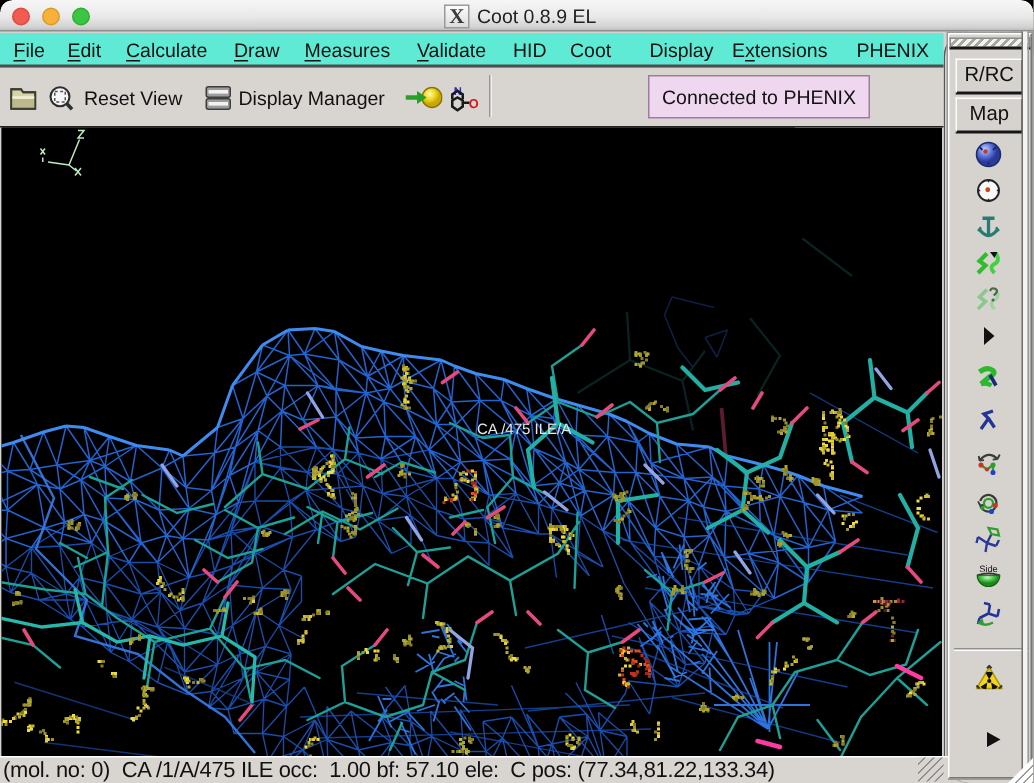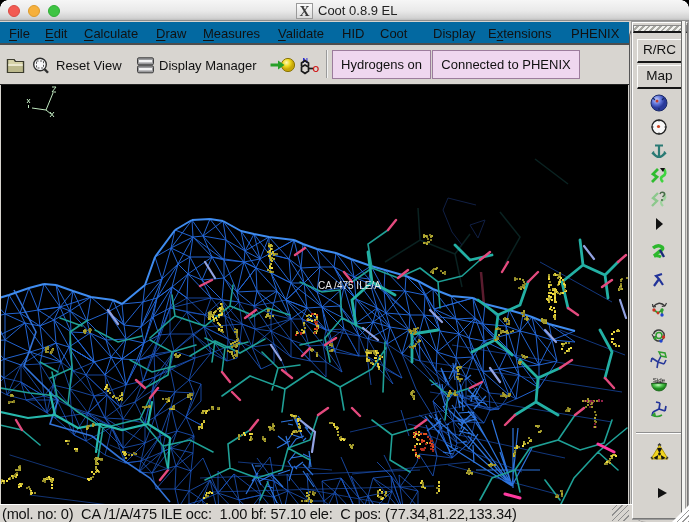--- a/index.html
+++ b/index.html
@@ -8,21 +8,21 @@
  border-bottom:1px solid #8e8e8e;}
 .light{position:absolute;top:5px;width:12px;height:12px;border-radius:50%;}
 #l-red{left:8px;background:#f25a52;border:1px solid #d94b43;}
 #l-yel{left:28px;background:#f6b03c;border:1px solid #dd9a2b;}
 #l-grn{left:48px;background:#3ec443;border:1px solid #2fae35;}
 #xicon{position:absolute;left:296px;top:3px;width:17px;height:16px;
  background:linear-gradient(#fcfcfc,#dcdcdc);border:1px solid #9a9a9a;
  font:bold 14px "Liberation Serif",serif;color:#3a3a3a;text-align:center;line-height:15px;}
 #title{position:absolute;left:318px;top:3px;font-size:13px;color:#222;}
 #menubar{position:absolute;left:0;top:22px;width:629px;height:23px;
- background:#0369a1;border-bottom:2px solid #4d4d4d;font-size:13px;color:#111;}
+ background:#5eead4;border-bottom:2px solid #4d4d4d;font-size:13px;color:#111;}
 #menubar span{position:absolute;top:4px;}
 #menubar u{text-decoration:underline;text-underline-offset:2px;}
 #toolbar{position:absolute;left:0;top:47px;width:629px;height:38px;
  background:#d8d5d0;border-bottom:1px solid #222;font-size:13px;color:#111;}
 .tbtext{position:absolute;top:11px;}
 .pinkbox{position:absolute;top:3px;height:29px;background:#efd7ef;
  border:1px solid #9c7c9c;font-size:13px;color:#111;text-align:center;
  line-height:27px;padding:0 7px;}
 #viewport{position:absolute;left:1px;top:85px;width:529px;height:419px;background:#000;}
 #sidebar{position:absolute;left:629px;top:21px;width:60px;height:501px;
@@ -102,21 +102,20 @@
   <path d="M8 3.6 L14.5 8 L8 12.4 Z" fill="#28a028"></path>
  </svg>
  <svg style="position:absolute;left:297px;top:9px" width="24" height="21" viewBox="0 0 24 21">
   <text x="5.5" y="7" font-size="7.5" font-weight="bold" fill="#2a2ad0" font-family="Liberation Sans,sans-serif">N</text>
   <path d="M4.5 10 L4.5 7 L8 4.5 L11.5 7 L11.5 10" fill="none" stroke="#1a1a1a" stroke-width="1.7"></path>
   <path d="M8 9 L11.5 11 L11.5 15 L8 17.5 L4.5 15 L4.5 11 Z" fill="none" stroke="#1a1a1a" stroke-width="1.7"></path>
   <line x1="11.5" y1="12.5" x2="16" y2="12.5" stroke="#1a1a1a" stroke-width="1.7"></line>
   <text x="15.5" y="16" font-size="8.5" font-weight="bold" fill="#d01818" font-family="Liberation Sans,sans-serif">O</text>
  </svg>
  <div style="position:absolute;left:326px;top:3px;width:2px;height:28px;background:#9a9a9a;border-right:1px solid #f2f2f2"></div>
- <div class="pinkbox" style="left:332px;width:99px">Hydrogens on</div>
  <div class="pinkbox" style="left:432px;width:148px">Connected to PHENIX</div>
 </div>
 <div id="viewport">
 <svg width="627" height="419" viewBox="0 0 627 419" style="position:absolute;left:0;top:0">
 <rect width="627" height="419" fill="#000"></rect>
 <path d="M384,177L419,155L454,169L469,149M419,155L417,123M454,169L461,202M534,74L567,99M499,127L519,152L504,179" stroke="#0d2b29" stroke-width="1.5" fill="none" opacity="0.8"></path>
 <path d="M442,125L451,147M442,125L447,113M475,120L447,113M469,140L484,135M469,140L477,153M451,147L461,160M484,135L477,153" stroke="#101f44" stroke-width="1" fill="none"></path>
 <path d="M480,187L483,220" stroke="#5a1c2e" stroke-width="2.5" fill="none"></path>
 <path d="M-7,303L3,293M-7,303L6,310M3,293L20,280M3,293L6,310M3,293L20,297M6,310L20,297M6,310L25,315M20,280L39,279M20,280L20,297M20,280L43,311M20,297L43,311M20,297L25,315M20,297L46,328M43,311L25,315M25,315L46,328M39,279L60,277M39,279L43,311M39,279L52,300M43,311L52,300M43,311L46,328M43,311L56,315M52,300L46,328M46,328L56,315M46,328L54,333M60,277L72,286M60,277L52,300M60,277L69,304M52,300L69,304M52,300L56,315M52,300L70,322M56,315L70,322M56,315L54,333M56,315L73,350M54,333L73,350M72,286L85,290M72,286L69,304M72,286L93,311M85,290L69,304M69,304L93,311M69,304L70,322M69,304L87,328M70,322L87,328M70,322L73,350M70,322L85,356M87,328L73,350M73,350L85,356M85,290L104,290M85,290L93,311M85,290L106,310M93,311L106,310M93,311L87,328M93,311L104,333M106,310L87,328M87,328L104,333M87,328L85,356M87,328L111,342M85,356L111,342M85,356L104,370M104,290L125,300M104,290L106,310M104,290L119,322M106,310L119,322M106,310L104,333M106,310L122,334M104,333L122,334M104,333L111,342M104,333L122,363M111,342L122,363M111,342L104,370M111,342L124,378M104,370L124,378M125,300L138,275M125,300L119,322M125,300L142,296M119,322L142,296M119,322L122,334M119,322L134,317M122,334L134,317M122,334L122,363M122,334L144,338M122,363L144,338M122,363L124,378M122,363L144,358M124,378L144,358M124,378L140,376M138,275L158,250M138,275L142,296M138,275L153,269M158,250L142,296M142,296L153,269M142,296L134,317M142,296L154,292M134,317L154,292M134,317L144,338M134,317L152,305M154,292L144,338M144,338L152,305M144,338L144,358M144,338L154,332M144,358L154,332M144,358L140,376M144,358L159,351M140,376L159,351M140,376L138,387M140,376L161,367M159,351L138,387M138,387L161,367M138,387L151,388M158,250L169,223M158,250L153,269M158,250L169,249M169,223L153,269M153,269L169,249M153,269L154,292M153,269L173,266M154,292L173,266M154,292L152,305M154,292L169,283M173,266L152,305M152,305L169,283M152,305L154,332M152,305L174,307M154,332L174,307M154,332L159,351M154,332L170,322M159,351L170,322M159,351L161,367M159,351L176,346M170,322L161,367M161,367L176,346M161,367L151,388M161,367L170,363M151,388L170,363M151,388L155,404M151,388L175,381M155,404L175,381M155,404L174,404M169,223L186,213M169,223L169,249M169,223L186,227M169,249L186,227M169,249L173,266M169,249L192,249M173,266L192,249M173,266L169,283M173,266L194,273M169,283L194,273M169,283L174,307M169,283L188,295M174,307L188,295M174,307L170,322M174,307L193,308M170,322L193,308M170,322L176,346M170,322L185,332M176,346L185,332M176,346L170,363M176,346L193,351M170,363L193,351M170,363L175,381M170,363L192,368M193,351L175,381M175,381L192,368M175,381L174,404M175,381L190,386M174,404L190,386M174,404L178,422M174,404L188,406M178,422L188,406M178,422L188,426M186,213L210,213M186,213L186,227M186,213L204,230M186,227L204,230M186,227L192,249M186,227L203,242M192,249L203,242M192,249L194,273M192,249L210,268M194,273L210,268M194,273L188,295M210,268L188,295M188,295L193,308M188,295L200,299M193,308L185,332M200,299L185,332M185,332L200,316M185,332L193,351M185,332L202,341M193,351L192,368M192,368L190,386M190,386L202,373M190,386L188,406M188,406L209,395M188,406L188,426M188,406L201,415M209,395L188,426M188,426L201,415M188,426L206,430M210,213L221,215M210,213L204,230M210,213L224,231M221,215L204,230M204,230L224,231M204,230L203,242M204,230L227,254M203,242L227,254M203,242L210,268M203,242L226,276M210,268L226,276M200,299L200,316M202,373L217,408M209,395L217,408M209,395L201,415M209,395L218,433M201,415L218,433M201,415L206,430M221,215L238,217M221,215L224,231M221,215L241,239M238,217L224,231M224,231L241,239M224,231L227,254M224,231L239,257M227,254L239,257M227,254L226,276M227,254L236,273M226,276L236,273M217,386L217,408M217,386L238,415M217,408L238,415M217,408L218,433M217,408L242,434M218,433L242,434M238,217L253,221M238,217L241,239M238,217L254,244M241,239L254,244M241,239L239,257M241,239L251,262M239,257L251,262M239,257L236,273M239,257L260,284M233,389L238,415M233,389L260,410M238,415L260,410M238,415L242,434M238,415L255,431M242,434L255,431M253,221L270,229M253,221L254,244M253,221L270,246M254,244L270,246M254,244L251,262M254,244L273,259M270,246L251,262M251,262L273,259M251,262L260,284M251,262L273,278M260,284L273,278M269,372L253,392M253,392L273,396M253,392L260,410M253,392L272,412M260,410L272,412M260,410L255,431M260,410L277,431M255,431L277,431M270,229L290,234M270,229L270,246M270,229L290,255M290,234L270,246M270,246L290,255M270,246L273,259M270,246L290,272M273,259L290,272M273,259L273,278M273,259L286,288M269,372L273,396M273,396L287,406M273,396L272,412M273,396L283,426M287,406L272,412M272,412L283,426M272,412L277,431M283,426L277,431M290,234L301,234M290,234L290,255M290,234L308,261M290,255L308,261M290,255L290,272M290,255L309,276M290,272L309,276M286,389L287,406M286,389L308,416M287,406L308,416M287,406L283,426M287,406L306,430M283,426L306,430M301,234L325,245M301,234L308,261M301,234L322,260M308,261L322,260M308,261L309,276M308,261L325,277M309,276L325,277M306,388L308,416M306,388L323,416M308,416L323,416M308,416L306,430M308,416L323,429M306,430L323,429M325,245L343,244M325,245L322,260M325,245L334,267M343,244L322,260M322,260L334,267M322,260L325,277M322,260L341,287M325,277L341,287M325,277L325,292M321,396L340,393M321,396L323,416M321,396L334,407M323,416L334,407M323,416L323,429M323,416L339,429M334,407L323,429M323,429L339,429M343,244L358,251M343,244L334,267M343,244L358,271M334,267L358,271M334,267L341,287M340,372L358,413M340,393L358,413M340,393L334,407M340,393L359,434M334,407L359,434M334,407L339,429M358,251L367,254M358,251L358,271M358,251L366,271M358,271L366,271M350,391L358,413M350,391L367,411M358,413L367,411M358,413L359,434M358,413L370,427M367,411L359,434M359,434L370,427M367,254L386,259M367,254L366,271M367,254L384,284M366,271L370,300M366,271L392,299M372,393L390,391M372,393L367,411M372,393L391,406M367,411L391,406M367,411L370,427M367,411L382,434M391,406L370,427M370,427L382,434M386,259L401,269M386,259L384,284M386,259L401,293M384,284L401,293M384,284L392,299M383,370L399,402M390,391L399,402M390,391L391,406M390,391L403,429M391,406L403,429M391,406L382,434M401,269L419,276M401,269L424,290M400,325L408,351M398,390L399,402M398,390L417,406M416,377L399,402M399,402L417,406M399,402L403,429M399,402L417,422M417,406L403,429M403,429L417,422M419,276L441,306M424,290L441,306M415,304L439,343M418,330L439,343M425,340L434,361M425,340L436,371M418,369L436,371M418,369L416,377M418,369L432,391M417,406L417,422M435,286L455,287M435,286L441,306M435,286L457,309M455,287L441,306M441,306L457,309M441,306L432,316M441,306L452,336M432,316L452,336M432,316L439,343M432,316L456,358M439,343L456,358M439,343L434,361M439,343L451,373M434,361L451,373M434,361L436,371M451,373L436,371M436,371L432,391M455,287L465,292M455,287L457,309M455,287L465,319M465,292L457,309M457,309L465,319M457,309L452,336M457,309L475,332M452,336L475,332M452,336L456,358M452,336L469,357M456,358L469,357M456,358L451,373M469,357L451,373M465,292L488,308M465,292L465,319M465,292L489,325M465,319L489,325M465,319L475,332M465,319L483,338M475,332L483,338M475,332L469,357M488,308L508,310M488,308L489,325M488,308L498,324M489,325L498,324M489,325L483,338M508,310L515,314M508,310L498,324M203,242L241,239M70,322L111,342M340,393L359,434M439,343L451,373M85,290L119,322M104,333L119,322M253,221L285,215M54,333L87,328M366,271L401,293M238,415L260,410M301,234L325,245M185,332L202,341M367,411L382,434M138,275L173,266M104,333L144,358M376,377L390,391M169,223L204,230M170,363L190,386M306,430L339,429M241,239L254,244M154,292L194,273M340,393L359,434M439,343L452,336M217,408L233,389M221,215L239,257M161,367L170,363M343,244L358,271M140,376L151,388M451,373L469,357M489,325L498,324M242,434L260,410M87,328L122,363M254,244L290,234M20,280L55,258M153,269L169,283M20,297L43,311M419,276L457,309M465,319L498,324M273,396L287,406M138,275L153,269M452,336L483,338M93,311L125,300M203,242L227,254M217,408L233,389M390,391L403,429M325,245L358,251M372,393L403,429M192,249L226,276M73,350L85,356M457,309L489,325M242,434L255,431M210,213L238,217M290,255L325,292M255,431L277,431M173,266L203,242M169,223L210,213M253,392L273,396M20,297L46,328M201,415L217,408M25,315L56,315M106,310L119,322M87,328L106,310M158,250L169,223M72,286L93,277M186,227L203,242M142,296L154,292M125,300L138,275M210,268L239,257M401,269L415,304M93,311L104,333M256,373L273,396M178,422L201,415M154,332L174,307M489,325L515,314M322,260L358,271M6,310L20,280M124,378L140,376M432,316L452,336" stroke="#1c55bf" stroke-width="0.9" opacity="0.9" fill="none"></path>
 <path d="M-9,215L-7,232M-9,215L4,229M-7,232L4,229M-7,232L-14,256M-7,232L4,255M-14,256L4,255M-14,256L-11,283M-14,256L3,274M-11,283L3,274M-11,283L-7,303M-11,283L3,293M8,210L4,229M8,210L19,228M4,229L19,228M4,229L4,255M4,229L24,238M4,255L24,238M4,255L3,274M4,255L29,267M3,274L29,267M3,274L3,293M3,274L20,280M28,203L19,228M28,203L37,225M19,228L37,225M19,228L24,238M19,228L39,241M24,238L39,241M24,238L29,267M24,238L42,263M29,267L42,263M29,267L20,280M29,267L39,279M43,199L37,225M43,199L59,222M37,225L59,222M37,225L39,241M37,225L53,235M59,222L39,241M39,241L53,235M39,241L42,263M39,241L55,258M42,263L55,258M42,263L39,279M42,263L60,277M55,200L59,222M55,200L69,226M72,206L59,222M59,222L69,226M59,222L53,235M59,222L70,247M69,226L53,235M53,235L70,247M53,235L55,258M53,235L68,262M55,258L68,262M55,258L60,277M55,258L72,286M68,262L60,277M72,206L69,226M72,206L86,236M90,212L69,226M69,226L86,236M69,226L70,247M69,226L89,248M70,247L89,248M70,247L68,262M70,247L93,277M68,262L93,277M68,262L72,286M68,262L85,290M90,212L86,236M90,212L107,227M86,236L107,227M86,236L89,248M86,236L105,255M89,248L105,255M89,248L93,277M89,248L110,272M93,277L110,272M93,277L85,290M93,277L104,290M112,215L107,227M112,215L123,240M121,219L107,227M107,227L123,240M107,227L105,255M107,227L125,254M105,255L125,254M105,255L110,272M105,255L121,274M110,272L121,274M110,272L104,290M110,272L125,300M121,274L104,290M121,219L123,240M121,219L142,217M123,240L142,217M123,240L125,254M123,240L140,242M125,254L140,242M125,254L121,274M125,254L143,258M121,274L143,258M121,274L125,300M121,274L138,275M143,258L125,300M144,200L142,217M144,200L161,194M142,217L161,194M142,217L140,242M142,217L156,213M161,194L140,242M140,242L156,213M140,242L143,258M140,242L152,232M156,213L143,258M143,258L152,232M143,258L138,275M143,258L158,250M154,172L161,194M154,172L170,163M161,194L170,163M161,194L156,213M161,194L177,179M156,213L177,179M156,213L152,232M156,213L171,202M152,232L171,202M152,232L158,250M152,232L169,223M171,202L158,250M174,145L170,163M174,145L192,152M191,135L170,163M170,163L192,152M170,163L177,179M170,163L189,172M192,152L177,179M177,179L189,172M177,179L171,202M177,179L187,189M171,202L187,189M171,202L169,223M171,202L186,213M187,189L169,223M191,135L192,152M191,135L202,151M192,152L202,151M192,152L189,172M192,152L211,172M189,172L211,172M189,172L187,189M189,172L201,195M211,172L187,189M187,189L201,195M187,189L186,213M187,189L210,213M209,134L202,151M209,134L225,155M222,136L202,151M202,151L225,155M202,151L211,172M202,151L223,175M211,172L223,175M211,172L201,195M211,172L223,193M201,195L223,193M201,195L210,213M201,195L221,215M222,136L225,155M222,136L244,166M225,155L244,166M225,155L223,175M225,155L243,177M223,175L243,177M223,175L223,193M223,175L236,207M243,177L223,193M223,193L236,207M223,193L221,215M223,193L238,217M240,146L244,166M240,146L259,174M253,149L244,166M244,166L259,174M244,166L243,177M244,166L255,183M243,177L255,183M243,177L236,207M243,177L256,206M255,183L236,207M236,207L256,206M236,207L238,217M236,207L253,221M253,149L259,174M253,149L268,169M268,152L259,174M259,174L268,169M259,174L255,183M259,174L270,188M255,183L270,188M255,183L256,206M255,183L276,206M256,206L276,206M256,206L253,221M256,206L270,229M276,206L253,221M268,152L268,169M268,152L288,174M293,155L268,169M268,169L288,174M268,169L270,188M268,169L290,198M270,188L290,198M270,188L276,206M270,188L285,215M276,206L285,215M276,206L270,229M276,206L290,234M293,155L288,174M293,155L300,183M288,174L300,183M288,174L290,198M288,174L303,198M300,183L290,198M290,198L303,198M290,198L285,215M290,198L306,223M303,198L285,215M285,215L306,223M285,215L290,234M285,215L301,234M306,223L290,234M302,159L300,183M302,159L319,182M300,183L319,182M300,183L303,198M300,183L316,207M319,182L303,198M303,198L316,207M303,198L306,223M303,198L321,222M306,223L321,222M306,223L301,234M306,223L325,245M316,164L319,182M316,164L333,182M319,182L333,182M319,182L316,207M319,182L343,202M316,207L343,202M316,207L321,222M316,207L339,221M343,202L321,222M321,222L339,221M321,222L325,245M321,222L343,244M335,168L333,182M335,168L353,192M333,182L353,192M333,182L343,202M333,182L355,214M353,192L343,202M343,202L355,214M343,202L339,221M343,202L354,239M339,221L354,239M339,221L343,244M339,221L358,251M350,174L353,192M350,174L368,194M370,181L353,192M353,192L368,194M353,192L355,214M353,192L376,223M355,214L376,223M355,214L354,239M355,214L372,237M376,223L354,239M354,239L372,237M354,239L358,251M354,239L367,254M372,237L358,251M370,181L368,194M370,181L383,205M368,194L383,205M368,194L376,223M368,194L385,228M376,223L385,228M376,223L372,237M376,223L389,242M385,228L372,237M372,237L389,242M372,237L367,254M372,237L386,259M389,242L367,254M384,185L383,205M384,185L404,206M383,205L404,206M383,205L385,228M383,205L409,230M385,228L409,230M385,228L389,242M385,228L408,245M389,242L408,245M389,242L386,259M389,242L401,269M408,245L386,259M405,191L404,206M405,191L424,210M404,206L424,210M404,206L409,230M404,206L423,230M409,230L423,230M409,230L408,245M409,230L418,249M408,245L418,249M408,245L401,269M408,245L419,276M418,249L401,269M417,196L424,210M417,196L433,224M432,204L424,210M424,210L433,224M424,210L423,230M424,210L439,246M423,230L439,246M423,230L418,249M423,230L436,267M418,249L436,267M418,249L419,276M418,249L435,286M432,204L433,224M432,204L455,234M433,224L455,234M433,224L439,246M433,224L458,249M439,246L458,249M439,246L436,267M439,246L455,273M458,249L436,267M436,267L455,273M436,267L435,286M436,267L455,287M450,211L455,234M450,211L474,233M455,234L474,233M455,234L458,249M455,234L468,253M474,233L458,249M458,249L468,253M458,249L455,273M458,249L472,272M455,273L472,272M455,273L455,287M455,273L465,292M472,272L455,287M472,213L474,233M472,213L482,239M474,233L482,239M474,233L468,253M474,233L483,256M468,253L483,256M468,253L472,272M468,253L482,287M472,272L482,287M472,272L465,292M472,272L488,308M484,219L482,239M484,219L505,241M482,239L505,241M482,239L483,256M482,239L506,267M483,256L506,267M483,256L482,287M483,256L498,284M482,287L498,284M482,287L488,308M482,287L508,310M508,225L505,241M508,225L519,246M505,241L519,246M505,241L506,267M505,241L515,272M506,267L515,272M506,267L498,284M506,267L518,290M498,284L518,290M498,284L508,310M498,284L515,314M518,290L508,310M522,229L519,246M522,229L535,250M519,246L535,250M519,246L515,272M519,246L538,280M515,272L538,280M515,272L518,290M515,272L538,303M518,290L538,303M518,290L515,314M538,303L515,314M531,232L535,250M531,232L551,255M535,250L551,255M535,250L538,280M535,250L556,276M551,255L538,280M538,280L556,276M538,280L538,303M548,239L551,255M548,239L574,257M574,246L551,255M551,255L574,257M551,255L556,276M156,213L171,202M498,284L538,280M433,224L472,213M472,272L483,256M285,215L306,223M455,234L482,239M59,222L90,212M37,225L59,222M353,192L383,205M110,272L121,274M-14,256L24,238M171,202L186,213M236,207L255,183M243,177L255,183M107,227L123,240M121,274L143,258M211,172L243,177M321,222L334,267M243,177L259,174M482,239L515,272M321,222L354,239M433,224L472,213M68,262L93,277M68,262L89,248M285,215L325,245M68,262L93,277M343,202L355,214M519,246L531,232M483,256L519,246M29,267L60,277M333,182L355,214M256,206L290,234M285,215L303,198M408,245L435,286M268,169L288,174M474,233L506,267M268,169L293,155M70,247L104,290M110,272L125,254M376,223L386,259M270,188L290,198M303,198L316,207M290,198L321,222M355,214L389,242M538,303L556,276M244,166L268,152M-11,283L3,293M383,205L408,245M385,228L404,206M423,230L455,234M192,152L223,175M368,194L409,230" stroke="#2468da" stroke-width="1.0" opacity="0.95" fill="none"></path>

